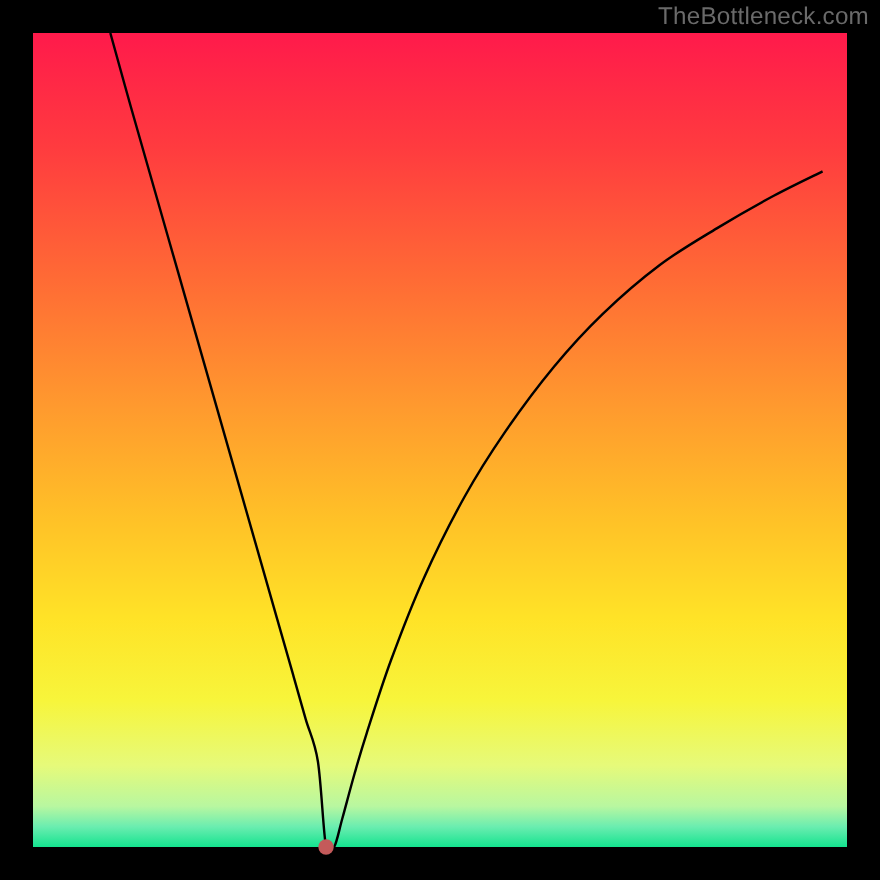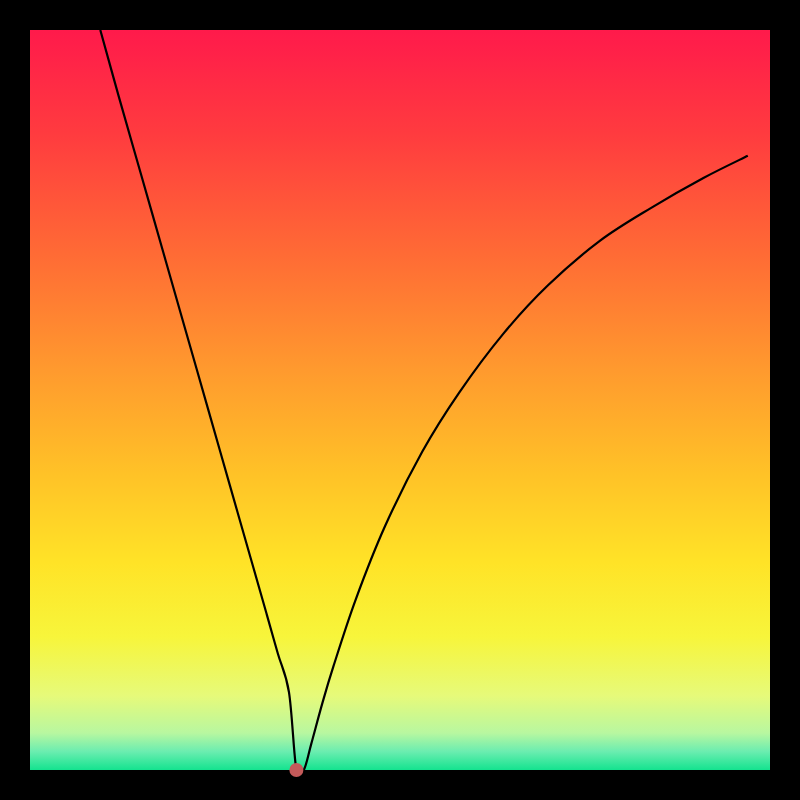--- a/index.html
+++ b/index.html
@@ -32,20 +32,21 @@
     width: 800px;
     height: 800px;
     display: block;
   }
 </style>
 </head>
 <body>
 
 <div class="root">
 
+  <div class="watermark">TheBottleneck.com</div>
 
   <svg class="chart" viewBox="0 0 800 800">
     <defs>
       <linearGradient id="bg-grad" x1="0" y1="0" x2="0" y2="1">
           <stop offset="0%" stop-color="#ff1a4b"></stop>
           <stop offset="14.000000000000002%" stop-color="#ff3b3f"></stop>
           <stop offset="30%" stop-color="#ff6a35"></stop>
           <stop offset="46%" stop-color="#ff9a2e"></stop>
           <stop offset="60%" stop-color="#ffc227"></stop>
           <stop offset="72%" stop-color="#ffe327"></stop>

